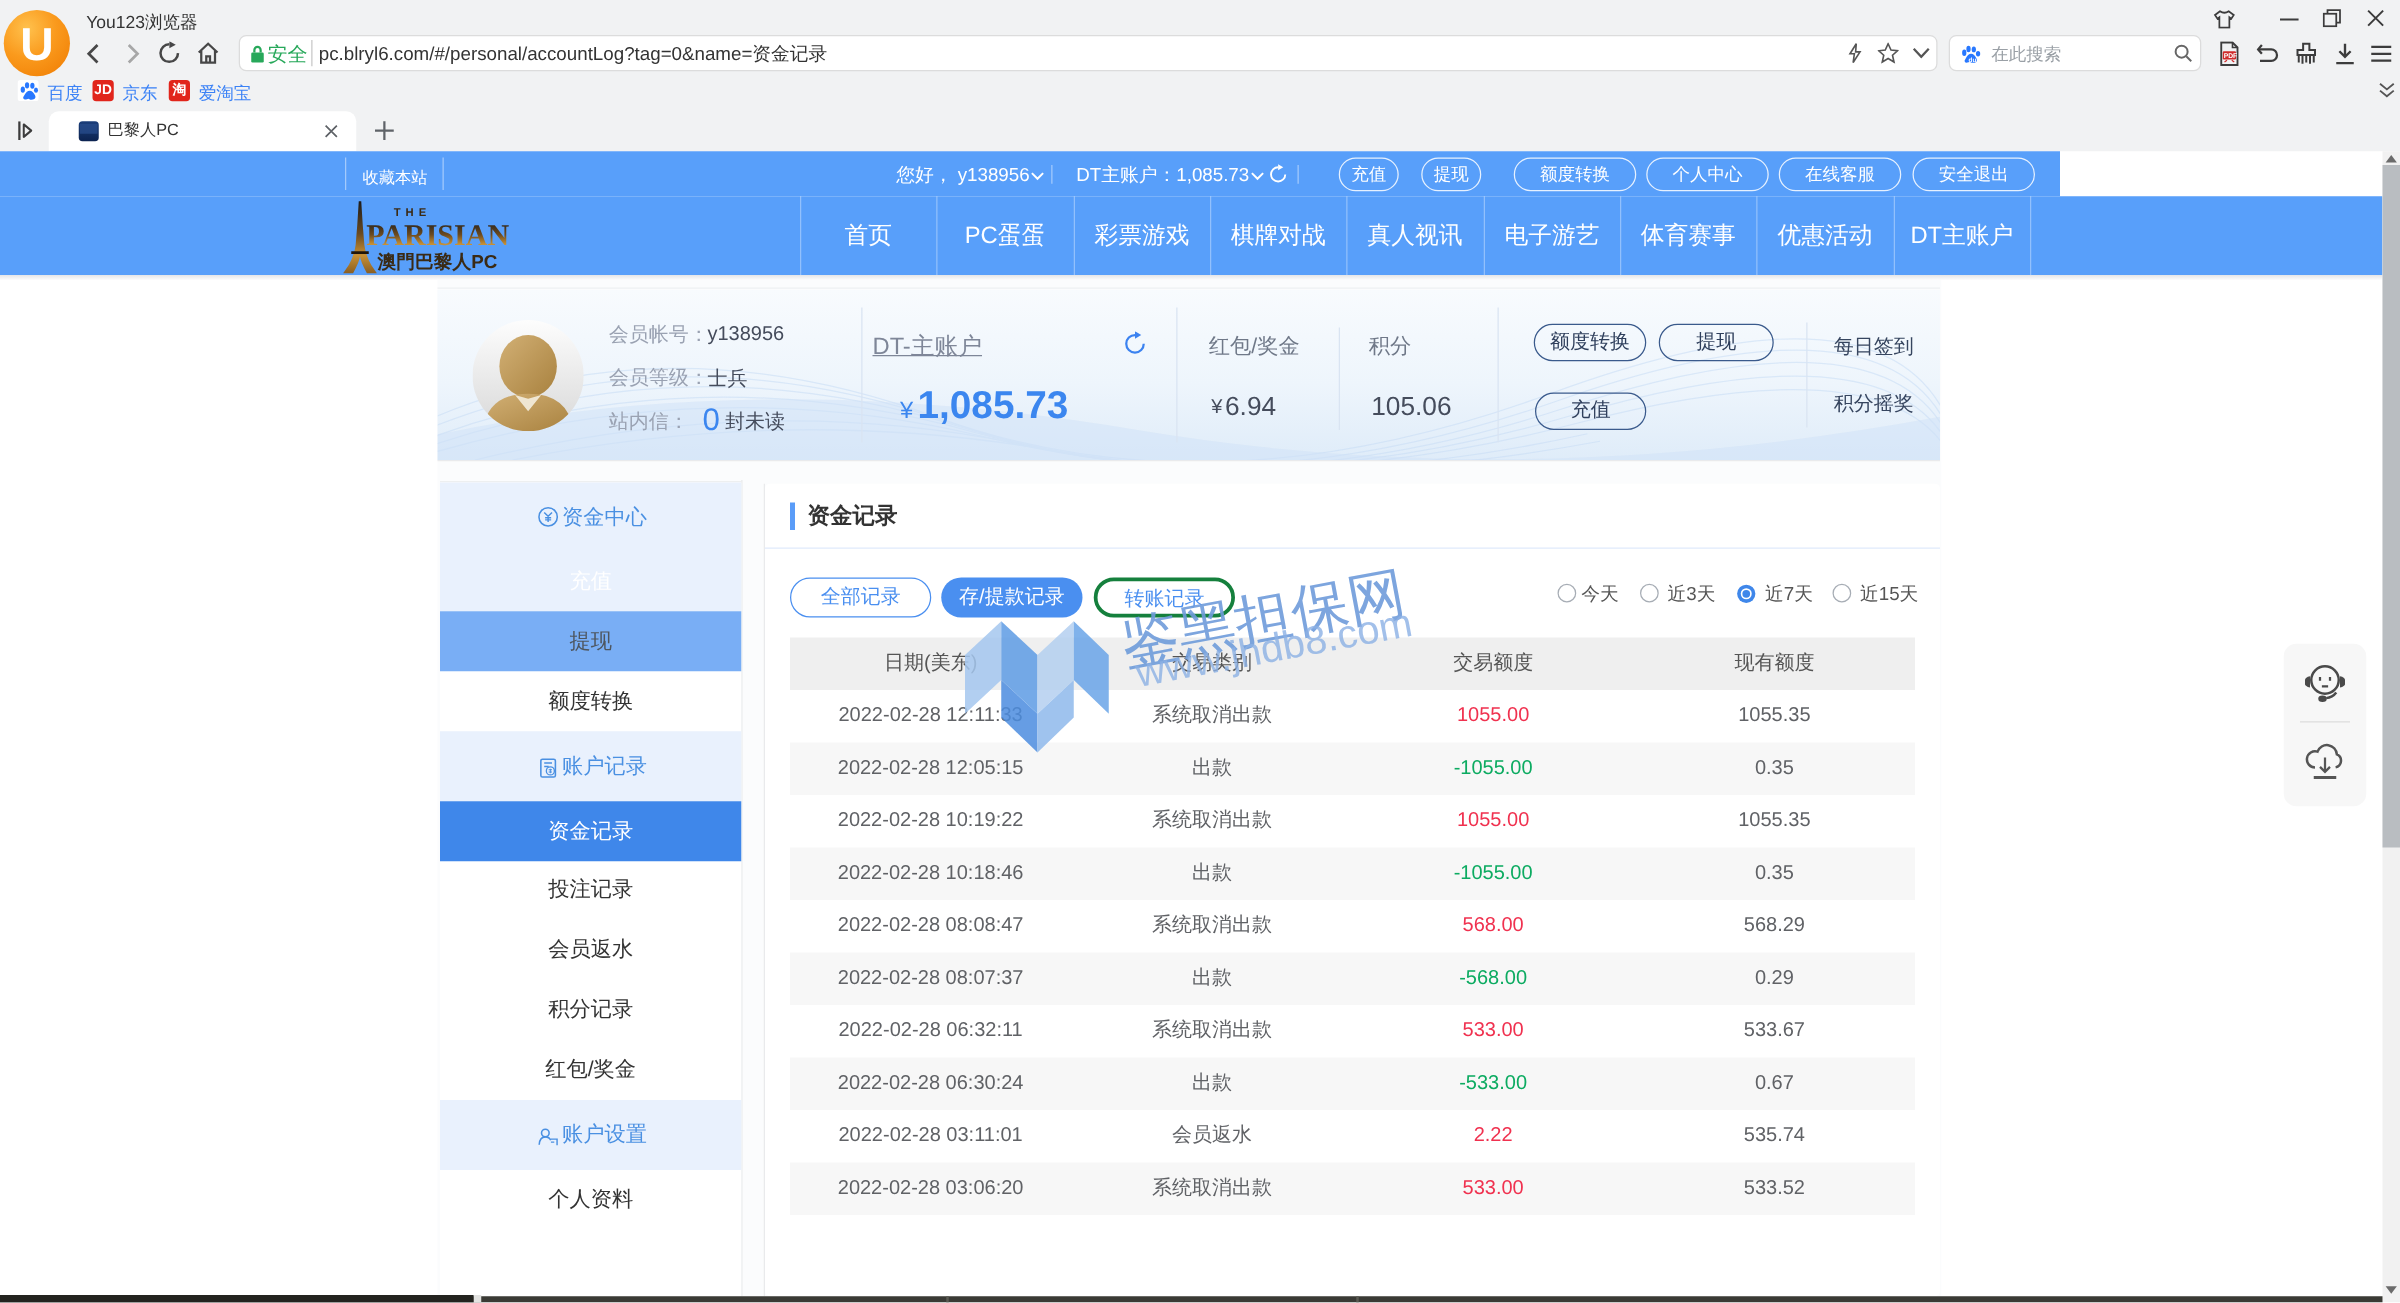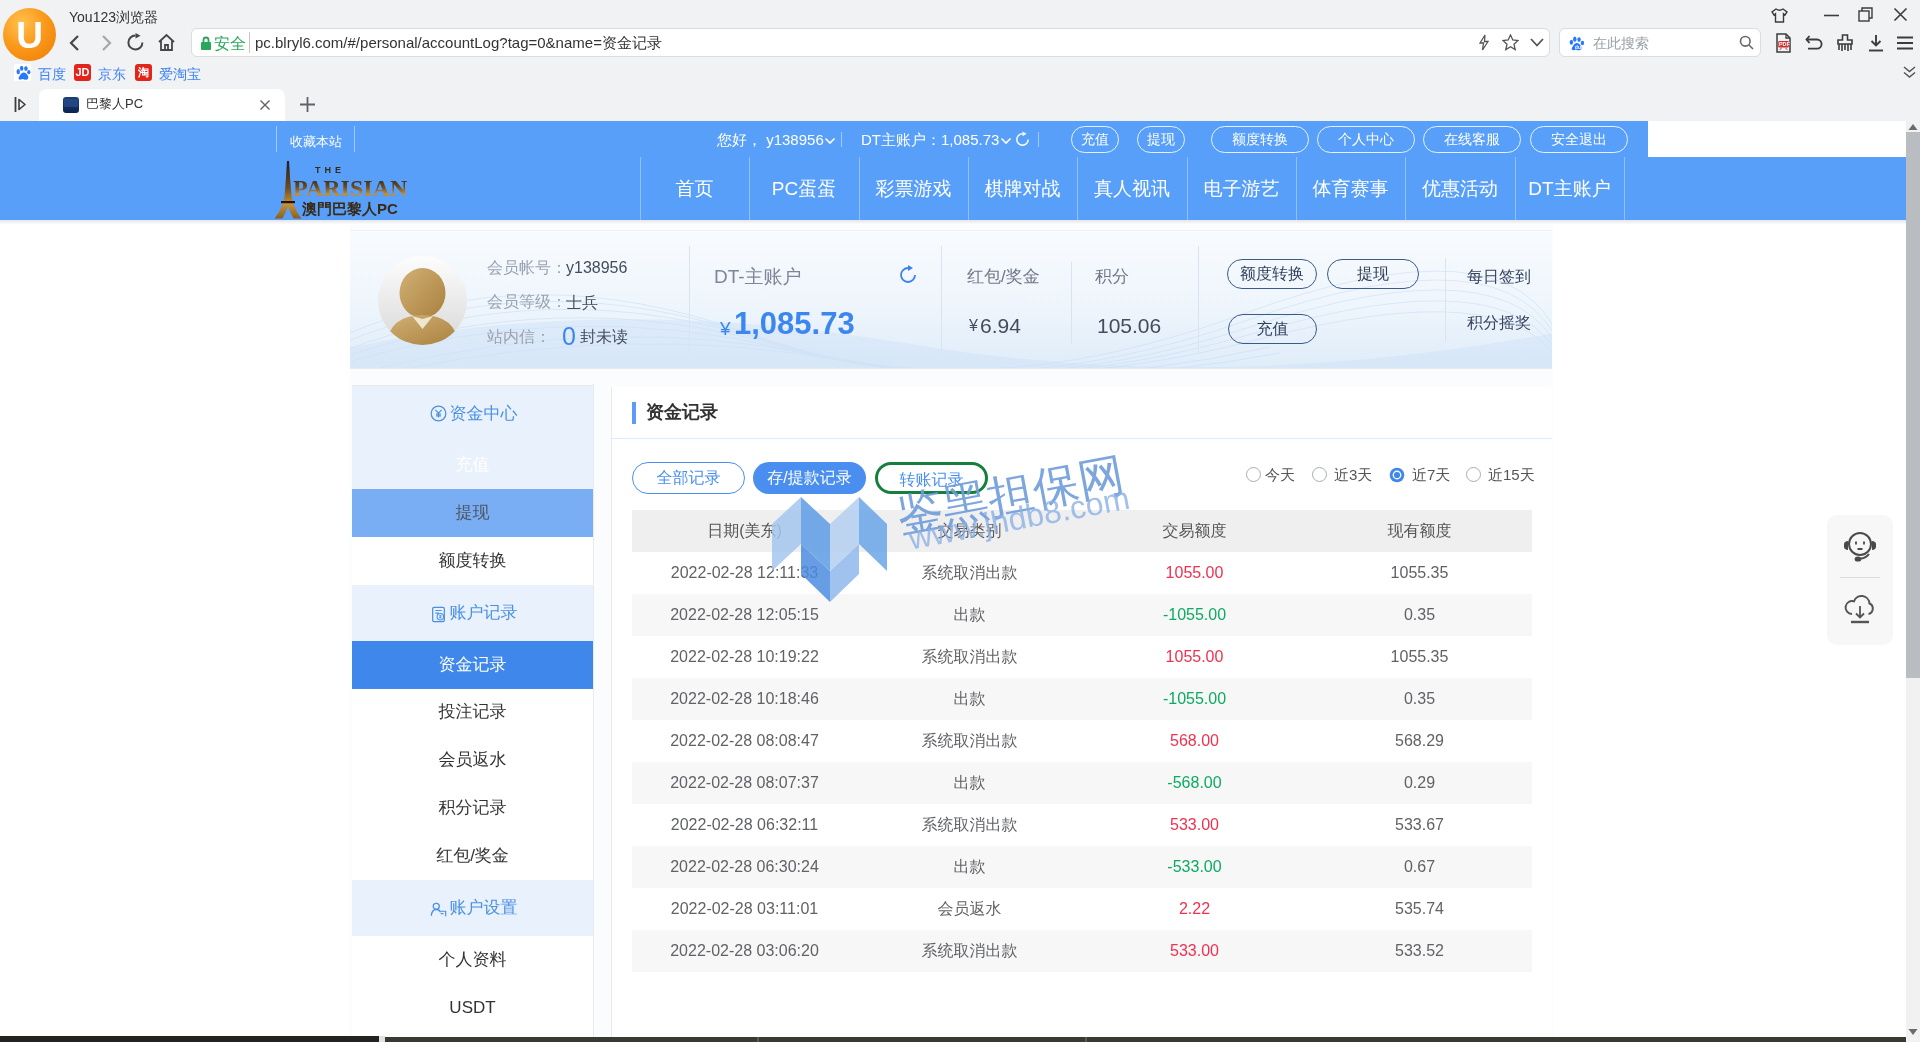--- a/index.html
+++ b/index.html
@@ -181,21 +181,21 @@
       <path d="M34 60 L44.5 73 L55 60 L44.5 63 Z" fill="#efe6d2"></path>
     </g>
   </svg>
   <div class="mlabel" style="left:137px;top:26px;">会员帐号：</div>
     <div class="mval" style="left:216px;top:27px;">y138956</div>
   <div class="mlabel" style="left:137px;top:60px;">会员等级：</div>
     <div class="mval" style="left:216px;top:61px;">士兵</div>
   <div class="mlabel" style="left:137px;top:95px;">站内信：</div>
   <div class="abs" style="left:212px;top:90px;color:#3b86ef;font-size:25px;">0</div>
   <div class="mval" style="left:230px;top:95px;">封未读</div>
-  <div class="abs" style="left:364px;top:32px;color:#7e8698;font-size:19px;">DT-主账户</div>
+  <div class="abs" style="left:348px;top:32px;color:#7e8698;font-size:19px;text-decoration:underline;">DT-主账户</div>
   <svg class="abs" style="left:548px;top:33px;" width="20" height="20" viewBox="0 0 20 20">
       <path d="M17 10 A7 7 0 1 1 10 3" stroke="#3b82f0" stroke-width="1.8" fill="none"></path>
       <path d="M10 0 L10 6 L15 3 Z" fill="#3b82f0"></path>
     </svg>
   <div class="abs" style="left:370px;top:86px;color:#3b86ef;font-size:19px;">¥</div>
   <div class="abs" style="left:384px;top:74px;color:#3b86ef;font-size:31px;font-weight:bold;">1,085.73</div>
   <div class="abs" style="left:617px;top:33px;color:#6f7888;font-size:17px;">红包/奖金</div>
   <div class="abs" style="left:745px;top:33px;color:#6f7888;font-size:17px;">积分</div>
   <div class="abs" style="left:619px;top:85px;color:#454c5c;font-size:16px;">¥</div>
   <div class="abs" style="left:630px;top:82px;color:#454c5c;font-size:21px;">6.94</div>
@@ -215,21 +215,20 @@
   <div class="side-sec" style="top:199px;height:56px;"></div>
   <div class="side-item side-head" style="top:203px;">账户记录</div>
   <div class="side-item" style="top:255px;background:#3f87ea;color:#fff;">资金记录</div>
   <div class="side-item" style="top:302px;">投注记录</div>
   <div class="side-item" style="top:350px;">会员返水</div>
   <div class="side-item" style="top:398px;">积分记录</div>
   <div class="side-item" style="top:446px;">红包/奖金</div>
   <div class="side-sec" style="top:494px;height:56px;"></div>
   <div class="side-item side-head" style="top:498px;">账户设置</div>
   <div class="side-item" style="top:550px;">个人资料</div>
-  <div class="side-item" style="top:598px;">USDT</div>
   <svg class="abs" style="left:78px;top:19px;" width="17" height="17" viewBox="0 0 19 19">
       <circle cx="9.5" cy="9.5" r="8.2" stroke="#4a90e2" stroke-width="1.4" fill="none"></circle>
       <path d="M6 5.5 L9.5 9 L13 5.5 M9.5 9 L9.5 14 M6.8 10.2 L12.2 10.2 M6.8 12.2 L12.2 12.2" stroke="#4a90e2" stroke-width="1.3" fill="none"></path>
     </svg>
   <svg class="abs" style="left:78px;top:220px;" width="17" height="17" viewBox="0 0 19 19">
       <rect x="3" y="1.5" width="13" height="16" rx="1.5" stroke="#4a90e2" stroke-width="1.4" fill="none"></rect>
       <path d="M6 5 L13 5 M6 8 L10 8" stroke="#4a90e2" stroke-width="1.3"></path>
       <circle cx="11.5" cy="12" r="3.6" stroke="#4a90e2" stroke-width="1.2" fill="#e9f1fd"></circle>
       <path d="M10 11 L13 11 M10 13 L13 13 M11.5 10 L11.5 14" stroke="#4a90e2" stroke-width="0.9"></path>
     </svg>

